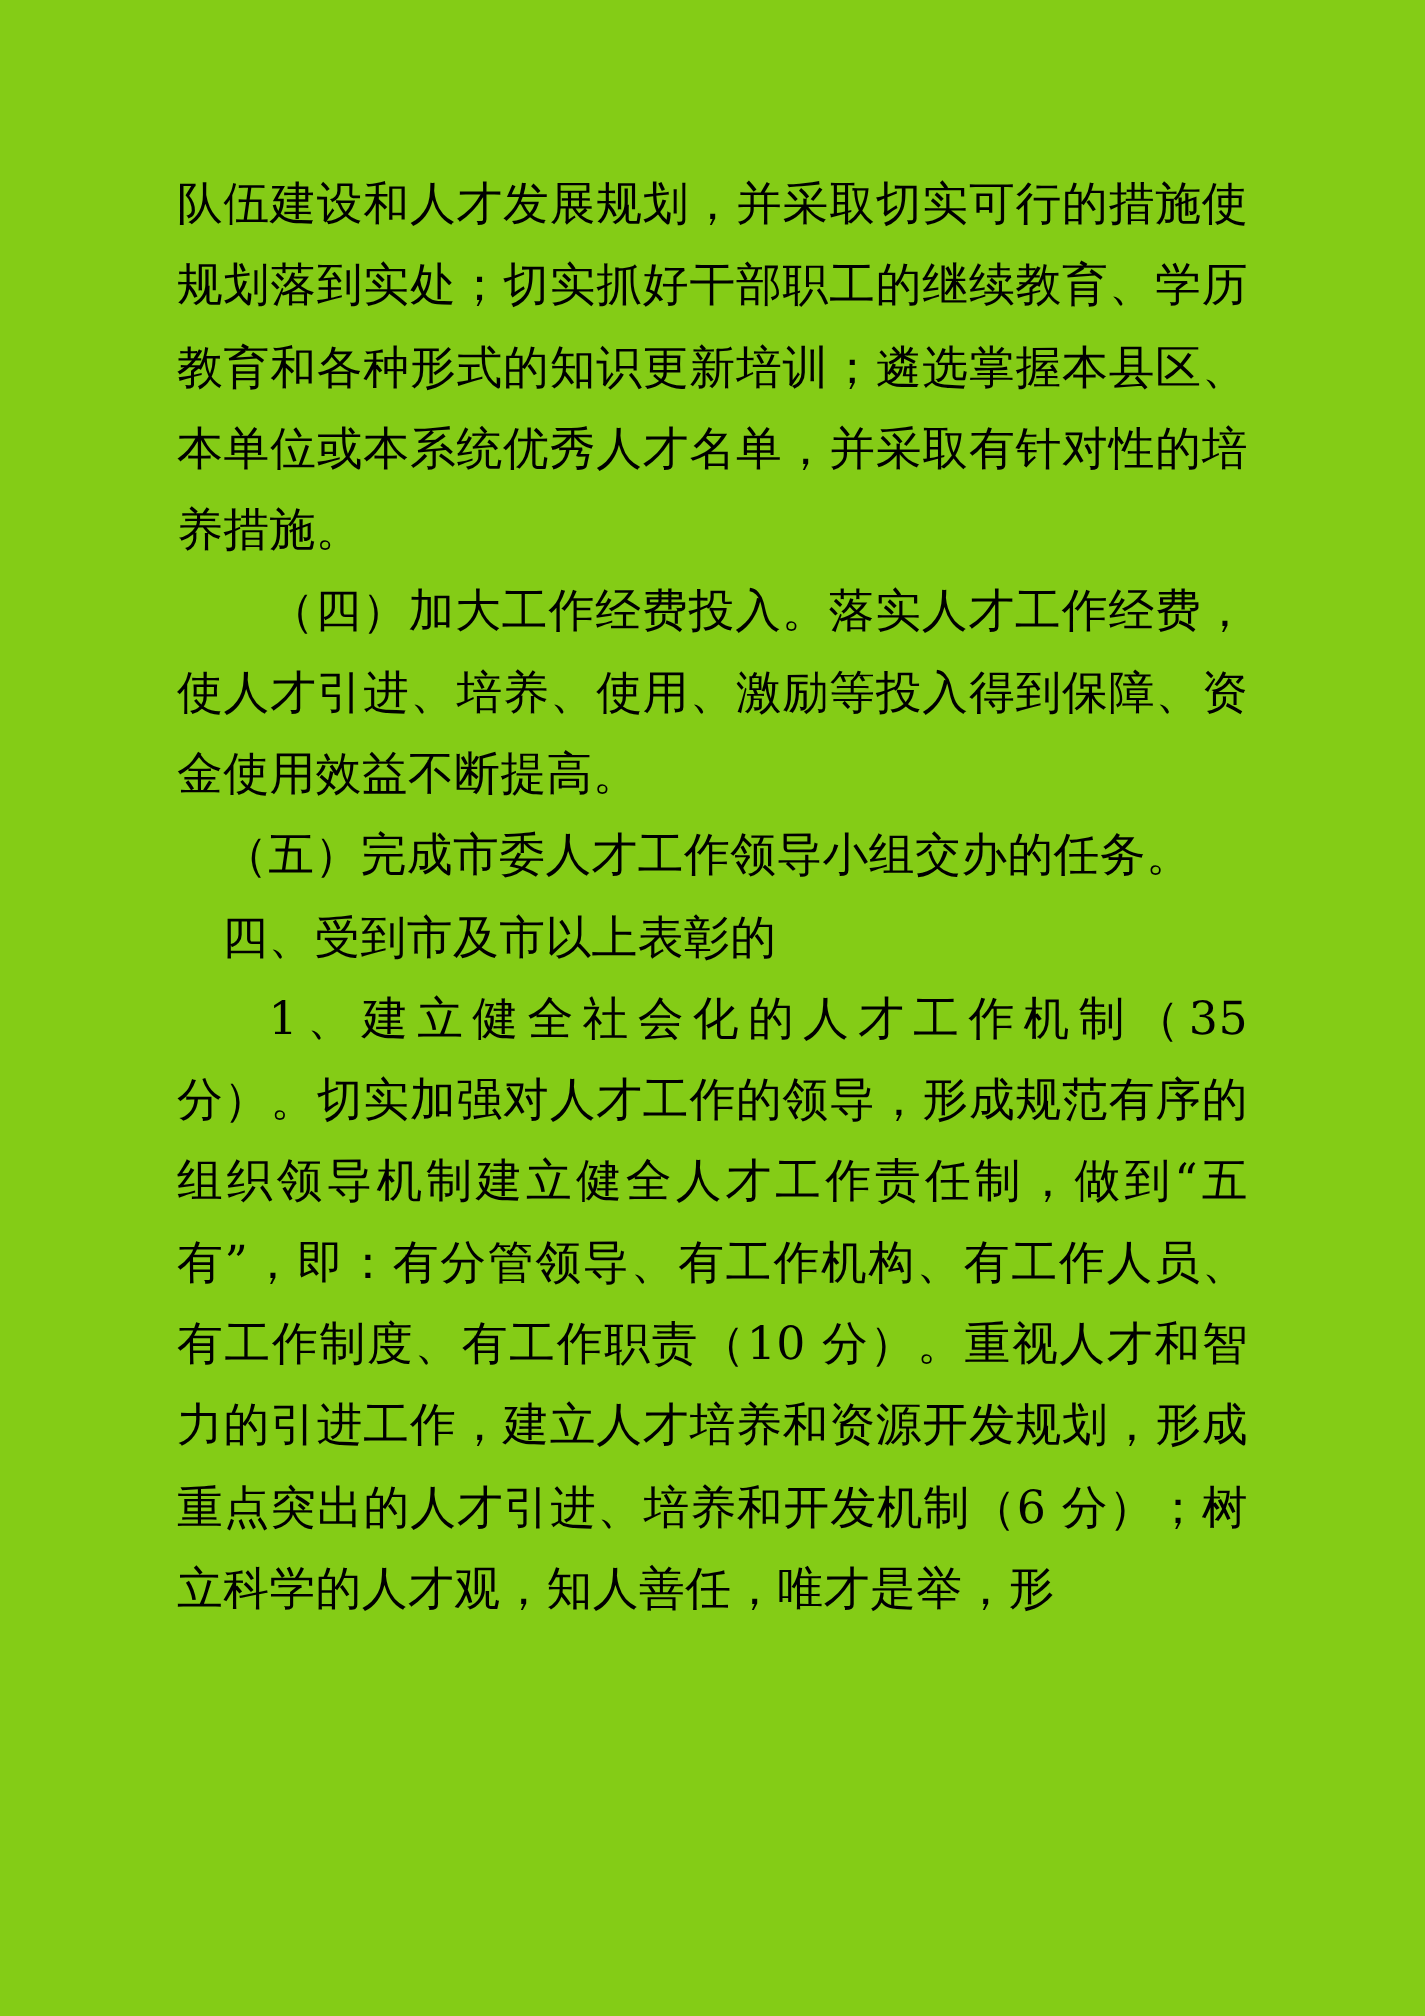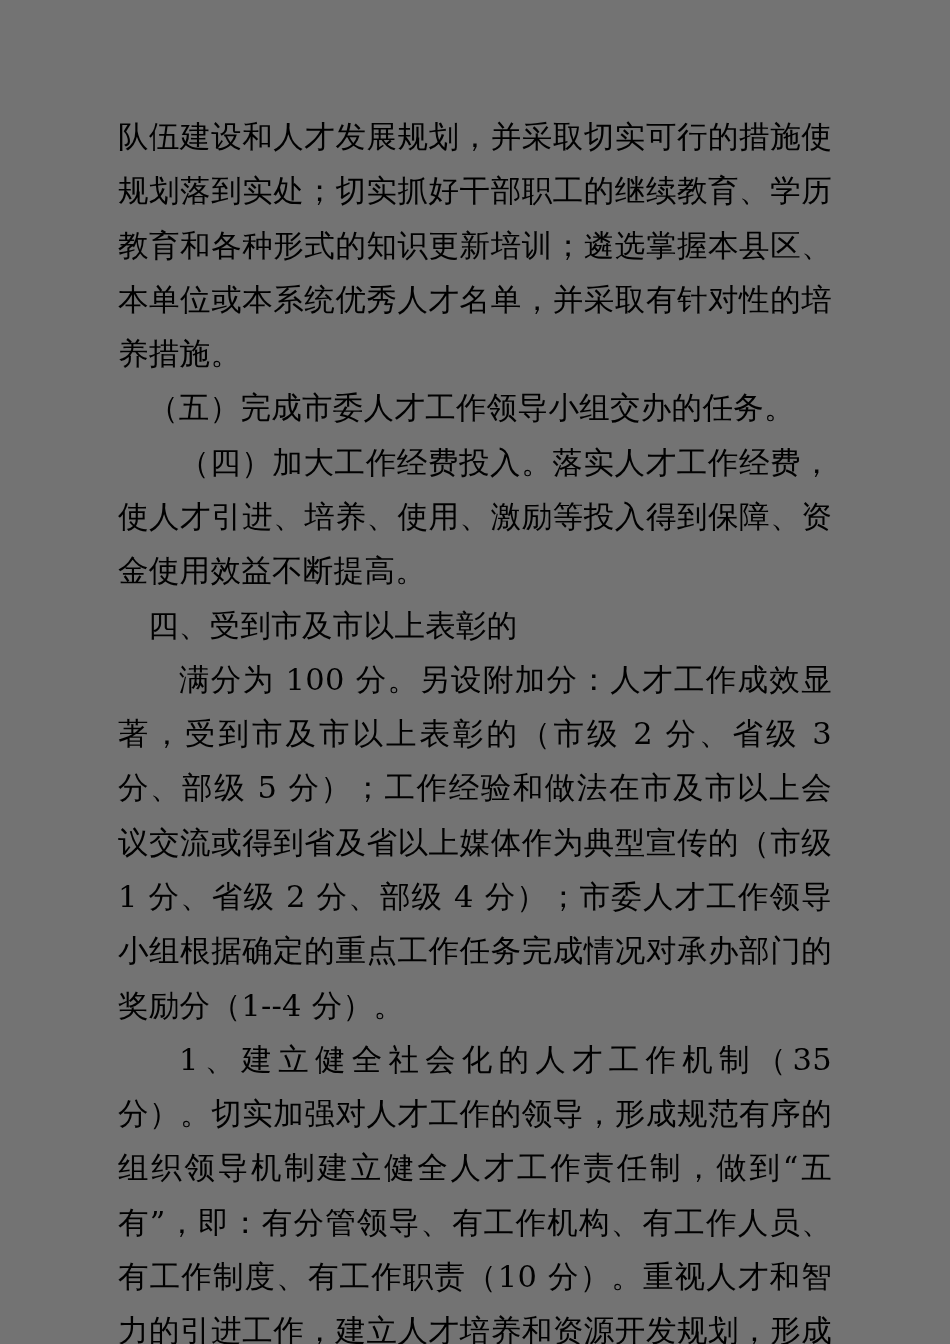--- a/index.html
+++ b/index.html
@@ -13,21 +13,21 @@
     font-family: "DejaVu Serif", "Liberation Serif", serif;
     color: #000000;
     overflow: hidden;
   }
   .page {
     position: relative;
     width: 950px;
     height: 1344px;
     box-sizing: border-box;
     padding: 110px 118px 40px 118px;
-    background: #737373;
+    background: #84cc16;
   }
   .doc-body {
     font-size: 30.5px;
     line-height: 1.78;
     text-align: justify;
     text-justify: inter-ideograph;
     letter-spacing: 0.3px;
   }
   .para {
     margin: 0;
@@ -42,19 +42,18 @@
   .indent1 {
     text-indent: 30px;
   }
 </style>
 </head>
 <body>
 
 <div class="page">
   <div class="doc-body">
     <p class="para">队伍建设和人才发展规划，并采取切实可行的措施使规划落到实处；切实抓好干部职工的继续教育、学历教育和各种形式的知识更新培训；遴选掌握本县区、本单位或本系统优秀人才名单，并采取有针对性的培养措施。</p>
+    <p class="para indent2">（四）加大工作经费投入。落实人才工作经费，使人才引进、培养、使用、激励等投入得到保障、资金使用效益不断提高。</p>
     <p class="para indent1">（五）完成市委人才工作领导小组交办的任务。</p>
-    <p class="para indent2">（四）加大工作经费投入。落实人才工作经费，使人才引进、培养、使用、激励等投入得到保障、资金使用效益不断提高。</p>
     <p class="para indent1">四、受到市及市以上表彰的</p>
-    <p class="para indent2">满分为 100 分。另设附加分：人才工作成效显著，受到市及市以上表彰的（市级 2 分、省级 3 分、部级 5 分）；工作经验和做法在市及市以上会议交流或得到省及省以上媒体作为典型宣传的（市级 1 分、省级 2 分、部级 4 分）；市委人才工作领导小组根据确定的重点工作任务完成情况对承办部门的奖励分（1--4 分）。</p>
     <p class="para indent2">1、建立健全社会化的人才工作机制（35 分）。切实加强对人才工作的领导，形成规范有序的组织领导机制建立健全人才工作责任制，做到“五有”，即：有分管领导、有工作机构、有工作人员、有工作制度、有工作职责（10 分）。重视人才和智力的引进工作，建立人才培养和资源开发规划，形成重点突出的人才引进、培养和开发机制（6 分）；树立科学的人才观，知人善任，唯才是举，形</p>
   </div>
 </div>
 
 </body></html>

